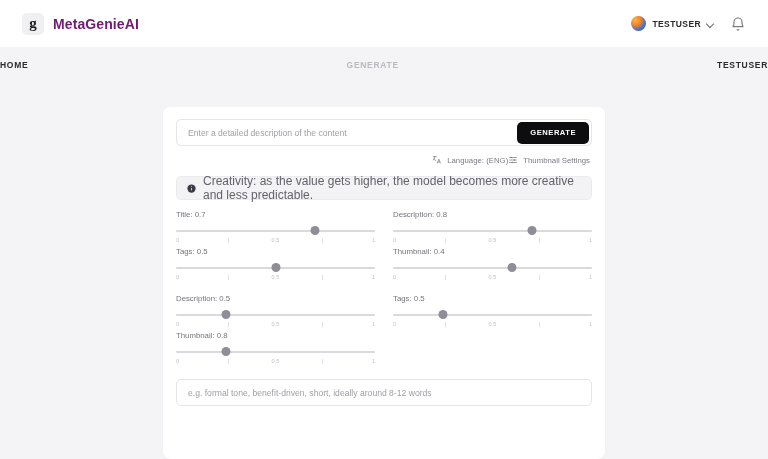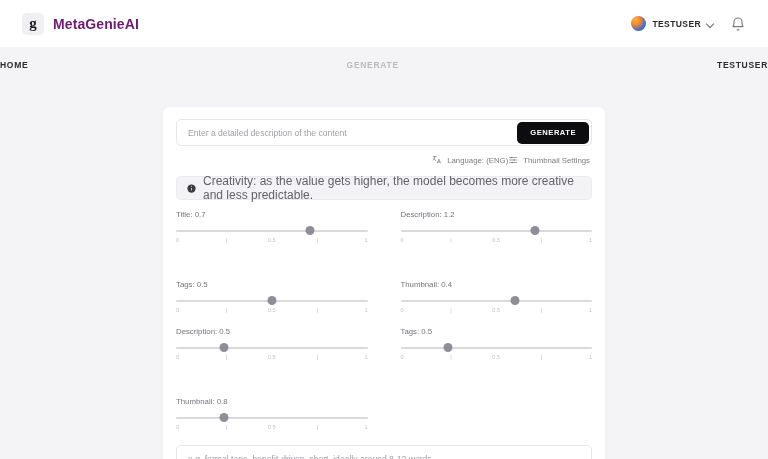--- a/index.html
+++ b/index.html
@@ -105,21 +105,20 @@
     padding: 0 10px;
   }
   .info-icon { width: 9px; height: 9px; flex: 0 0 9px; }
   .info-text { font-size: 12px; color: #62626b; }
 
   
   .slider-grid {
     display: grid; grid-template-columns: 1fr 1fr;
     column-gap: 18px; row-gap: 0;
     margin-top: 10px;
-    gap: 33px;
   }
   .slider-block { padding-bottom: 4px; }
   .slider-label { font-size: 7.8px; color: #74747d; margin-bottom: 7px; }
   .track-wrap { position: relative; height: 9px; }
   .track {
     position: absolute; left: 0; right: 0; top: 3.5px;
     height: 2px; background: #d9d9de; border-radius: 2px;
   }
   .thumb {
     position: absolute; top: 0;
@@ -231,21 +230,21 @@
           <div class="ticks">
             <span class="tick">0</span>
             <span class="tick">|</span>
             <span class="tick">0.5</span>
             <span class="tick">|</span>
             <span class="tick">1</span>
           </div>
         </div>
 
         <div class="slider-block">
-          <div class="slider-label">Description: 1.2</div>
+          <div class="slider-label">Description: 0.8</div>
           <div class="track-wrap">
             <div class="track"></div>
             <div class="thumb" style="left:70%"></div>
           </div>
           <div class="ticks">
             <span class="tick">0</span>
             <span class="tick">|</span>
             <span class="tick">0.5</span>
             <span class="tick">|</span>
             <span class="tick">1</span>

